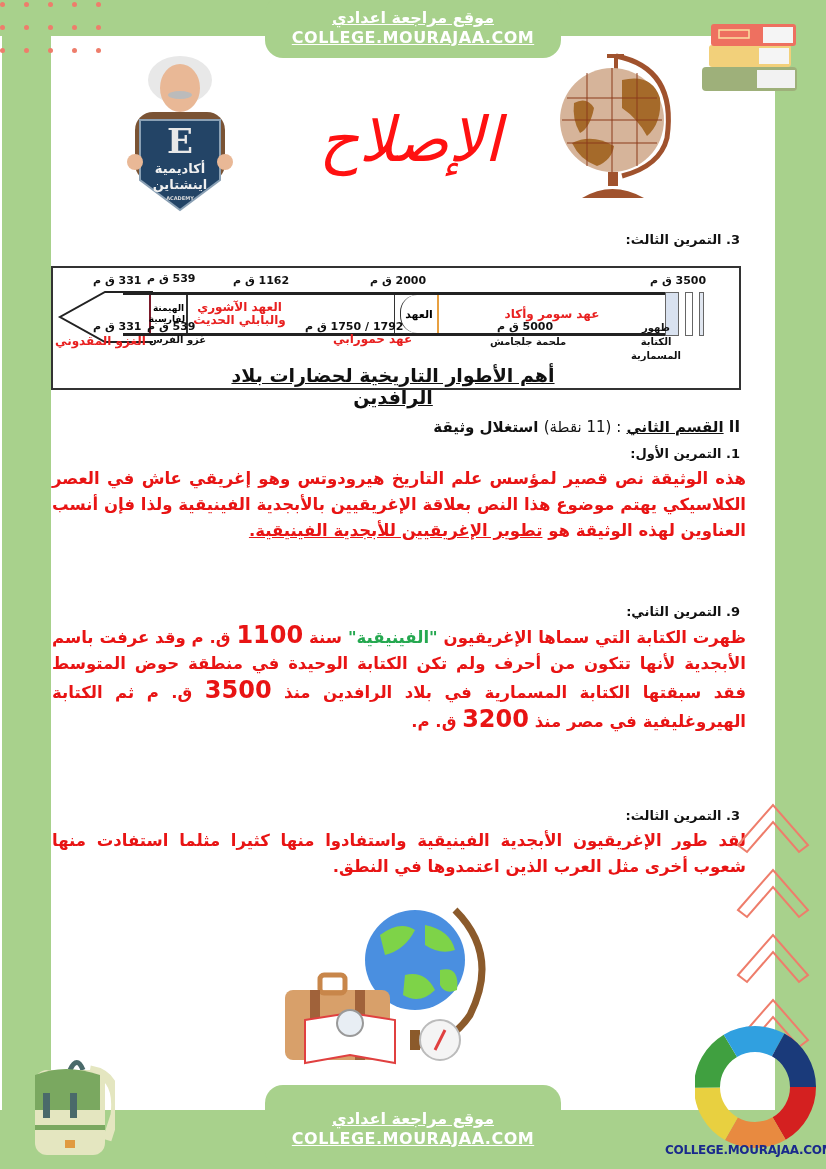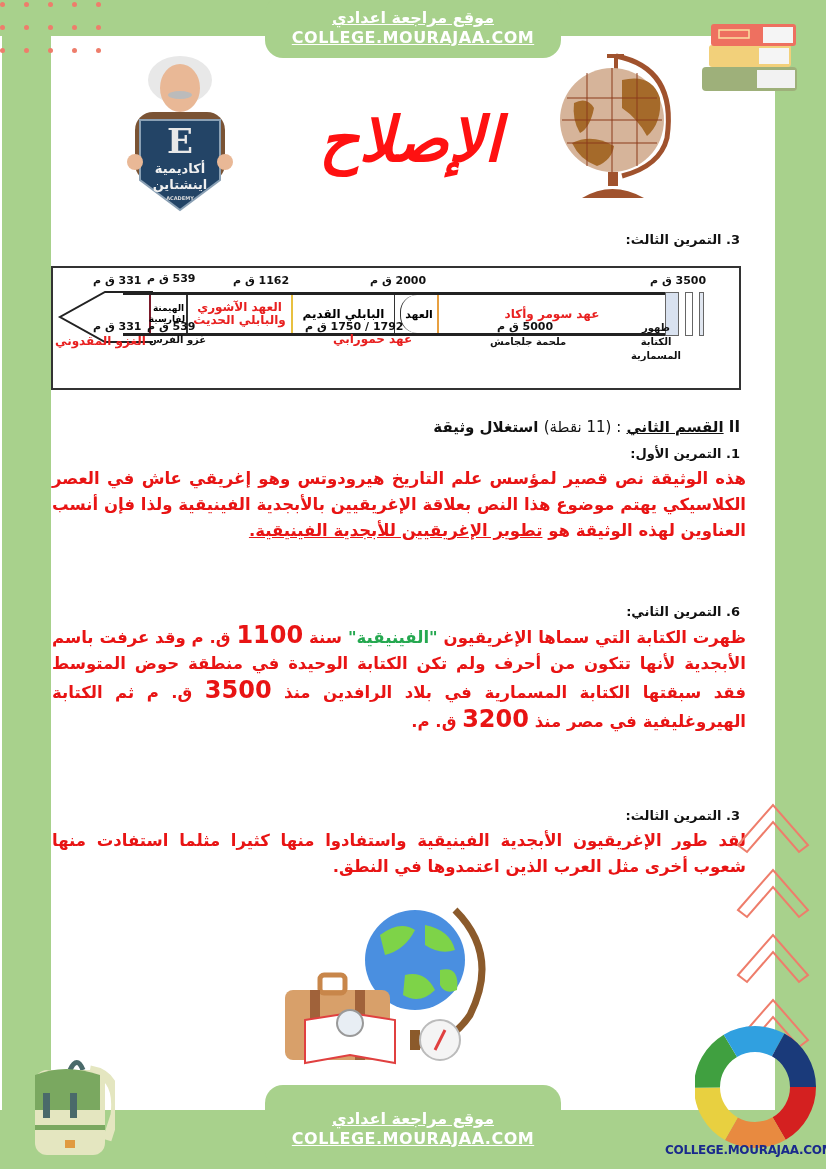--- a/index.html
+++ b/index.html
@@ -15,21 +15,21 @@
   .site-banner { position: absolute; left: 265px; width: 296px; height: 62px; background: #a8d18c; border-radius: 18px; color: #fff; text-align: center; text-decoration: underline; font-weight: bold; }
   .site-banner.top { top: -4px; }
   .site-banner.bottom { top: 1085px; height: 84px; }
   .site-banner .ar { font-size: 16px; line-height: 20px; direction: rtl; margin-top: 12px; display: block; }
   .site-banner.bottom .ar { margin-top: 24px; }
   .site-banner .en { font-size: 16px; line-height: 20px; letter-spacing: 0.5px; display: block; }
 
   .books { position: absolute; left: 697px; top: 12px; width: 110px; height: 85px; }
   .einstein { position: absolute; left: 120px; top: 50px; width: 120px; height: 170px; }
   .globe-brown { position: absolute; left: 552px; top: 48px; width: 128px; height: 160px; }
-  .title { position: absolute; left: 300px; top: 92px; width: 220px; height: 95px; color: #ff1111; font-family: "DejaVu Serif", serif; font-size: 62px; font-weight: bold; text-align: center; direction: rtl; line-height: 95px; font-style: italic; }
+  .title { position: absolute; left: 300px; top: 92px; width: 220px; height: 95px; color: #ff1111; font-family: "DejaVu Serif", serif; font-size: 62px; font-weight: normal; text-align: center; direction: rtl; line-height: 95px; font-style: italic; }
 
   .exhead { position: absolute; direction: rtl; font-size: 13px; font-weight: bold; color: #111; }
   .timeline-box { position: absolute; left: 51px; top: 266px; width: 690px; height: 124px; border: 2px solid #333; background: #fff; }
   .tl-label { position: absolute; font-size: 11px; font-weight: bold; white-space: nowrap; direction: rtl; color: #111; }
   .tl-red { color: #e82020; }
   .tl-bar { position: absolute; left: 100px; top: 24px; width: 560px; height: 44px; border-top: 3px solid #222; border-bottom: 3px solid #222; }
   .tl-seg { position: absolute; top: 0; height: 100%; border-left: 1px solid #333; display: flex; align-items: center; justify-content: center; text-align: center; direction: rtl; font-size: 12px; font-weight: bold; }
   .tl-caption { position: absolute; left: 140px; top: 96px; width: 400px; text-align: center; font-size: 19px; font-weight: bold; direction: rtl; color: #111; text-decoration: underline; }
 
   .para { position: absolute; direction: rtl; text-align: justify; color: #e81414; font-weight: bold; font-size: 16.5px; line-height: 26px; }
@@ -123,56 +123,56 @@
   <div class="tl-label" style="left:597px;top:6px;">3500 ق م</div>
   <div class="tl-label" style="left:317px;top:6px;">2000 ق م</div>
   <div class="tl-label" style="left:180px;top:6px;">1162 ق م</div>
   <div class="tl-label" style="left:94px;top:4px;">539 ق م</div>
   <div class="tl-label" style="left:40px;top:6px;">331 ق م</div>
 
   <div class="tl-bar" style="left:70px;width:542px;">
     <div class="tl-seg" style="left:0;width:26px;border-left:none;"></div>
     <div class="tl-seg" style="left:26px;width:37px;font-size:9px;line-height:11px;border-left:2px solid #7a1a2a;">الهيمنة الفارسية</div>
     <div class="tl-seg tl-red" style="left:63px;width:105px;font-size:12px;line-height:13px;border-left:2px solid #333;">العهد الآشوري والبابلي الحديث</div>
-    <div class="tl-seg" style="left:168px;width:103px;border-left:2px solid #e8c040;">البابلي القديم</div>
     <div class="tl-seg" style="left:271px;width:6px;"></div>
     <div class="tl-seg" style="left:277px;width:37px;font-size:11px;border-radius:17px;">العهد</div>
     <div class="tl-seg tl-red" style="left:314px;width:228px;font-size:12px;border-left:2px solid #e8a040;">عهد سومر وأكاد</div>
   </div>
 
   <div style="position:absolute;left:612px;top:24px;width:14px;height:44px;background:#d9e2f0;border:1px solid #666;"></div>
   <div style="position:absolute;left:632px;top:24px;width:8px;height:44px;border:1px solid #666;"></div>
   <div style="position:absolute;left:646px;top:24px;width:5px;height:44px;border:1px solid #666;background:#e0e6f0;"></div>
 
   <div class="tl-label" style="left:444px;top:52px;">5000 ق م</div>
   <div class="tl-label" style="left:252px;top:52px;text-align:right;">1792 / 1750 ق م</div>
   <div class="tl-label" style="left:94px;top:52px;">539 ق م</div>
   <div class="tl-label" style="left:40px;top:52px;">331 ق م</div>
 
   <div class="tl-label" style="left:575px;top:53px;width:56px;white-space:normal;text-align:center;font-size:10px;line-height:14px;">ظهور الكتابة المسمارية</div>
   <div class="tl-label" style="left:437px;top:68px;font-size:10px;">ملحمة جلجامش</div>
   <div class="tl-label tl-red" style="left:280px;top:64px;font-size:12px;">عهد حمورابي</div>
   <div class="tl-label" style="left:96px;top:66px;font-size:10px;">غزو الفرس</div>
   <div class="tl-label tl-red" style="left:2px;top:66px;font-size:12px;">الغزو المقدوني</div>
 
+  <div class="tl-caption">أهم الأطوار التاريخية لحضارات بلاد الرافدين</div>
 </div>
 
 <div class="section-head">
   <span>II</span>
   <u>القسم الثاني</u>
   <span style="font-weight:normal;margin-top:10px;">: (11 نقطة)</span>
   <span>استغلال وثيقة</span>
 </div>
 
 <div class="exhead" style="left:540px;top:446px;width:200px;">1.  التمرين الأول:</div>
 <div class="para" style="left:52px;top:466px;width:694px;">
   <span>هذه الوثيقة نص قصير لمؤسس علم التاريخ هيرودوتس وهو إغريقي عاش في العصر الكلاسيكي يهتم موضوع هذا النص بعلاقة الإغريقيين بالأبجدية الفينيقية ولذا فإن أنسب العناوين لهذه الوثيقة هو </span><u>تطوير الإغريقيين للأبجدية الفينيقية.</u>
 </div>
 
-<div class="exhead" style="left:540px;top:604px;width:200px;">6.  التمرين الثاني:</div>
+<div class="exhead" style="left:540px;top:604px;width:200px;">9.  التمرين الثاني:</div>
 <div class="para" style="left:52px;top:622px;width:694px;">
   <span>ظهرت الكتابة التي سماها الإغريقيون </span><span class="green-word">"الفينيقية"</span><span> سنة </span><span class="num">1100</span><span> ق. م وقد عرفت باسم الأبجدية لأنها تتكون من أحرف ولم تكن الكتابة الوحيدة في منطقة حوض المتوسط فقد سبقتها الكتابة المسمارية في بلاد الرافدين منذ </span><span class="num">3500</span><span> ق. م ثم الكتابة الهيروغليفية في مصر منذ </span><span class="num">3200</span><span> ق. م.</span>
 </div>
 
 <div class="exhead" style="left:540px;top:808px;width:200px;">3.  التمرين الثالث:</div>
 <div class="para" style="left:52px;top:828px;width:694px;">لقد طور الإغريقيون الأبجدية الفينيقية واستفادوا منها كثيرا مثلما استفادت منها شعوب أخرى مثل العرب الذين اعتمدوها في النطق.</div>
 
 <svg class="chevrons" viewBox="0 0 80 280">
   <g fill="none" stroke="#ee7d6b" stroke-width="2">
     <path d="M5 55 L40 15 L75 55 L66 62 L40 32 L14 62 Z"></path>

